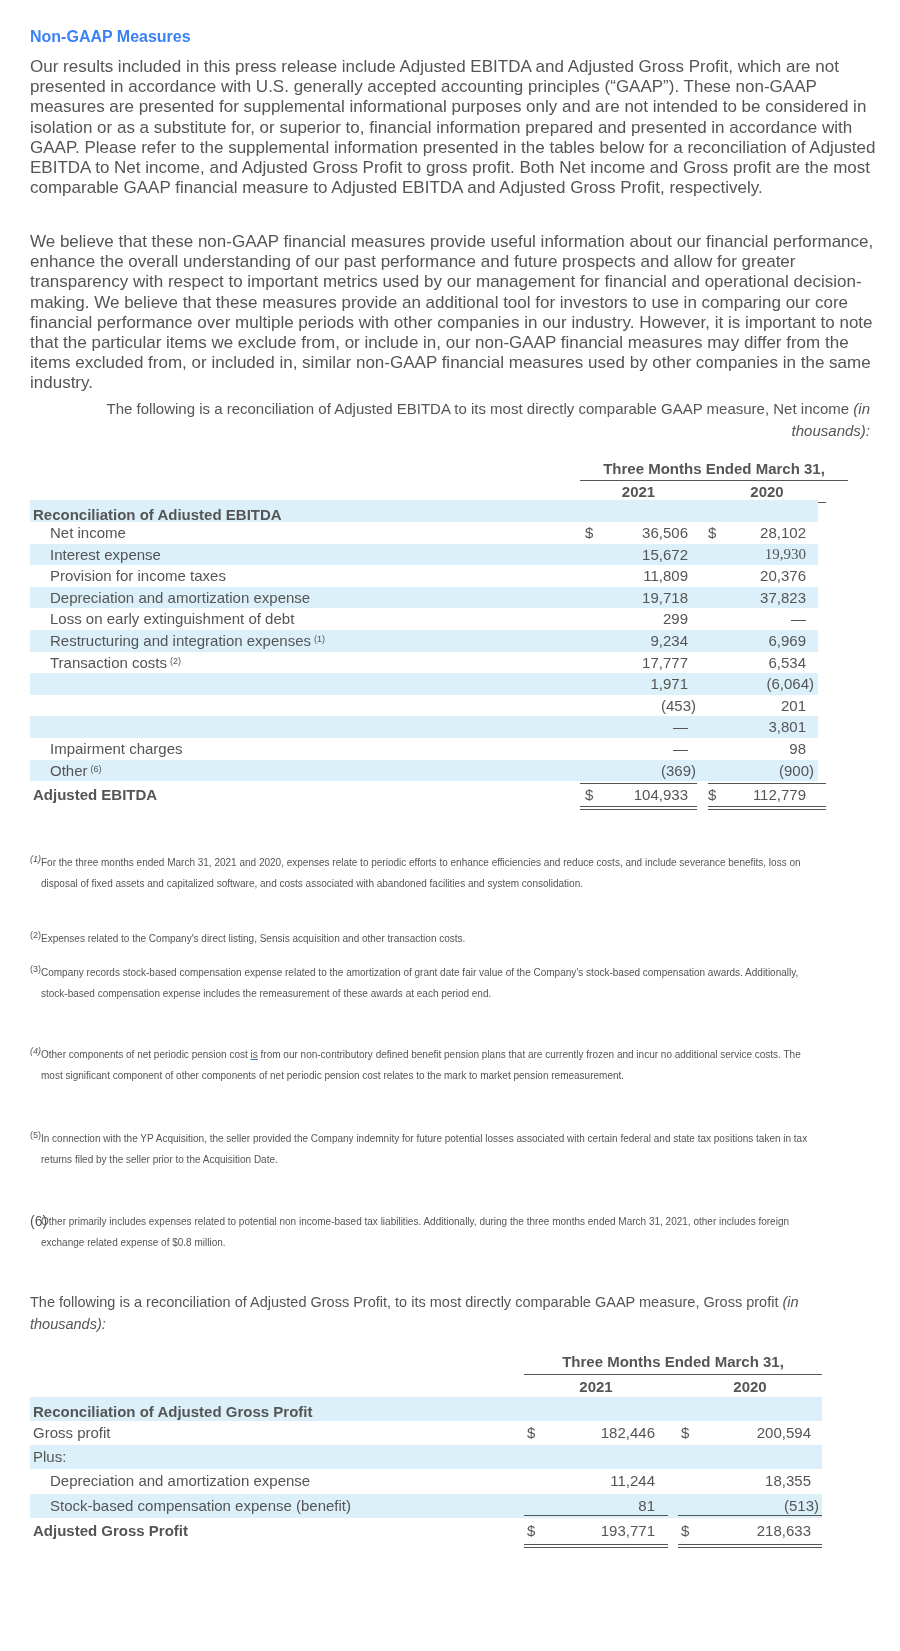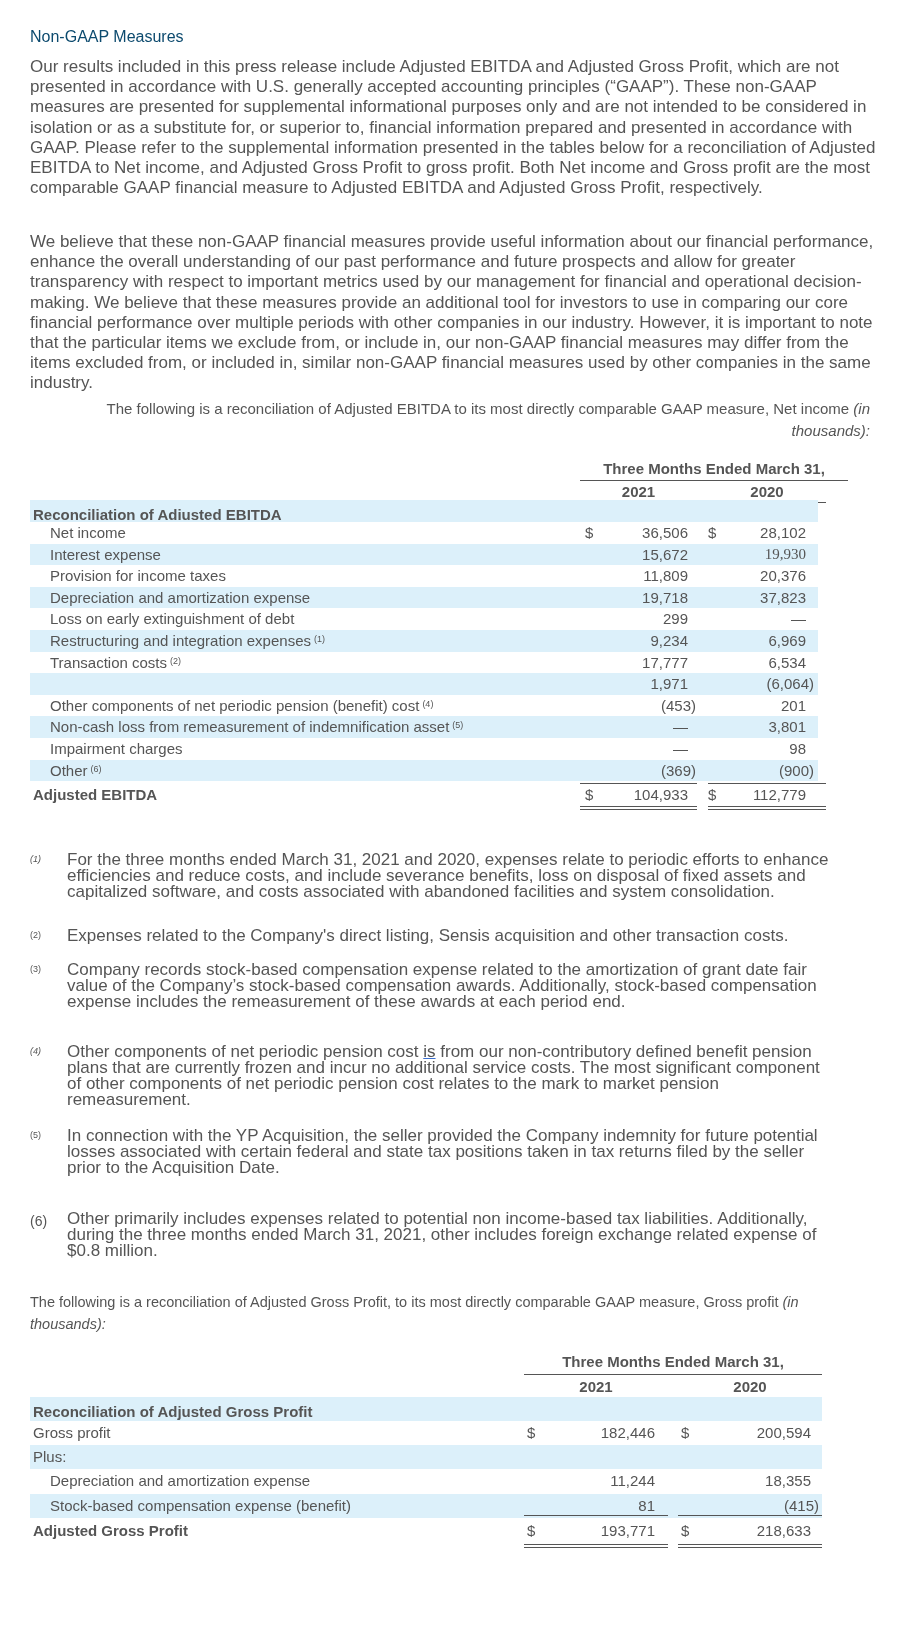--- a/index.html
+++ b/index.html
@@ -2,21 +2,21 @@
 <html><head>
 <meta charset="utf-8">
 <style>
   html, body { margin: 0; padding: 0; background: #ffffff; }
   body {
     width: 900px; height: 1651px; position: relative; overflow: hidden;
     font-family: "Liberation Sans", sans-serif; color: #555555;
   }
   h1.title {
     position: absolute; left: 30px; top: 28px; margin: 0;
-    font-size: 16px; font-weight: normal; color: #0c4a6e;
+    font-size: 16px; font-weight: bold; color: #3b82f6;
   }
   .para {
     position: absolute; left: 30px; width: 855px; margin: 0;
     font-size: 17px; line-height: 20.2px; color: #555555;
   }
   .intro {
     position: absolute; left: 30px; width: 840px; margin: 0;
     font-size: 15px; line-height: 22px; color: #555555;
   }
   .intro i { font-style: italic; }
@@ -34,21 +34,21 @@
   sup.fn { font-size: 9px; vertical-align: top; position: relative; top: -1px; margin-left: 3px; }
   .hdr-span { position: absolute; text-align: center; font-weight: bold; font-size: 15px; line-height: 20px; }
   .line { position: absolute; height: 0; border-top: 1.5px solid #555555; }
   .dline { position: absolute; height: 2px; border-top: 1.5px solid #555555; border-bottom: 1.5px solid #555555; }
 
   
   .fn-item { position: absolute; left: 30px; width: 800px; }
   .fn-mark { position: absolute; left: 0; top: 0; font-size: 9px; line-height: 14px; }
   .fn-mark.big { font-size: 14px; line-height: 21px; }
   .fn-mark.it { font-style: italic; }
-  .fn-text { position: absolute; left: 37px; width: 770px; font-size: 17px; line-height: 16px; }
+  .fn-text { position: absolute; left: 11px; width: 770px; font-size: 10px; line-height: 21px; }
   .fn-text u { text-decoration: underline; text-decoration-color: #3a6fd0; }
 </style>
 </head>
 <body>
 
 <h1 class="title">Non-GAAP Measures</h1>
 
 <p class="para" style="top:57px;">Our results included in this press release include Adjusted EBITDA and Adjusted Gross Profit, which are not presented in accordance with U.S. generally accepted accounting principles (“GAAP”). These non-GAAP measures are presented for supplemental informational purposes only and are not intended to be considered in isolation or as a substitute for, or superior to, financial information prepared and presented in accordance with GAAP. Please refer to the supplemental information presented in the tables below for a reconciliation of Adjusted EBITDA to Net income, and Adjusted Gross Profit to gross profit. Both Net income and Gross profit are the most comparable GAAP financial measure to Adjusted EBITDA and Adjusted Gross Profit, respectively.</p>
 <p class="para" style="top:232px;">We believe that these non-GAAP financial measures provide useful information about our financial performance, enhance the overall understanding of our past performance and future prospects and allow for greater transparency with respect to important metrics used by our management for financial and operational decision-making. We believe that these measures provide an additional tool for investors to use in comparing our core financial performance over multiple periods with other companies in our industry. However, it is important to note that the particular items we exclude from, or include in, our non-GAAP financial measures may differ from the items excluded from, or included in, similar non-GAAP financial measures used by other companies in the same industry.</p>
 
@@ -116,28 +116,26 @@
         <span class="cell dollar" style="left:678px;"></span>
         <span class="cell num" style="left:700px; width:76px;">6,534</span>
       </div>
       <div class="row band" style="top: 673.2px; width: 788px;">
         <span class="cell dollar" style="left:555px;"></span>
         <span class="cell num" style="left:580px; width:78px;">1,971</span>
         <span class="cell dollar" style="left:678px;"></span>
         <span class="cell num" style="left: 700px; width: 84px;">(6,064)</span>
       </div>
       <div class="row" style="top: 694.8px; width: 788px;">
-        <span class="cell lbl ind"><span>Other components of net periodic pension (benefit) cost</span><sup class="fn">(4)</sup></span>
         <span class="cell dollar" style="left:555px;"></span>
         <span class="cell num" style="left: 580px; width: 86px;">(453)</span>
         <span class="cell dollar" style="left:678px;"></span>
         <span class="cell num" style="left:700px; width:76px;">201</span>
       </div>
       <div class="row band" style="top: 716.4px; width: 788px;">
-        <span class="cell lbl ind"><span>Non-cash loss from remeasurement of indemnification asset</span><sup class="fn">(5)</sup></span>
         <span class="cell dollar" style="left:555px;"></span>
         <span class="cell num" style="left:580px; width:78px;">—</span>
         <span class="cell dollar" style="left:678px;"></span>
         <span class="cell num" style="left:700px; width:76px;">3,801</span>
       </div>
       <div class="row" style="top: 738px; width: 788px;">
         <span class="cell lbl ind"><span>Impairment charges</span></span>
         <span class="cell dollar" style="left:555px;"></span>
         <span class="cell num" style="left:580px; width:78px;">—</span>
         <span class="cell dollar" style="left:678px;"></span>
@@ -227,21 +225,21 @@
         <span class="cell dollar" style="left:497px; line-height:24px;"></span>
         <span class="cell num" style="left:540px; width:85px; line-height:24px;">11,244</span>
         <span class="cell dollar" style="left:651px; line-height:24px;"></span>
         <span class="cell num" style="left:700px; width:81px; line-height:24px;">18,355</span>
       </div>
       <div class="row band" style="top: 1493.6px; width: 792px; height: 24px;">
         <span class="cell" style="left:20px; line-height:24px;">Stock-based compensation expense (benefit)</span>
         <span class="cell dollar" style="left:497px; line-height:24px;"></span>
         <span class="cell num" style="left:540px; width:85px; line-height:24px;">81</span>
         <span class="cell dollar" style="left:651px; line-height:24px;"></span>
-        <span class="cell num" style="left: 700px; width: 89px; line-height: 24px;">(415)</span>
+        <span class="cell num" style="left: 700px; width: 89px; line-height: 24px;">(513)</span>
       </div>
     </div>
 
   <div class="line" style="left:494px; width:144px; top:1515px;"></div>
   <div class="line" style="left:648px; width:144px; top:1515px;"></div>
 
   <div class="row" style="top:1519px; width:792px; height:24px;">
     <span class="cell lbl bold" style="line-height:24px;">Adjusted Gross Profit</span>
     <span class="cell dollar" style="left:497px; line-height:24px;">$</span>
     <span class="cell num" style="left:540px; width:85px; line-height:24px;">193,771</span>

